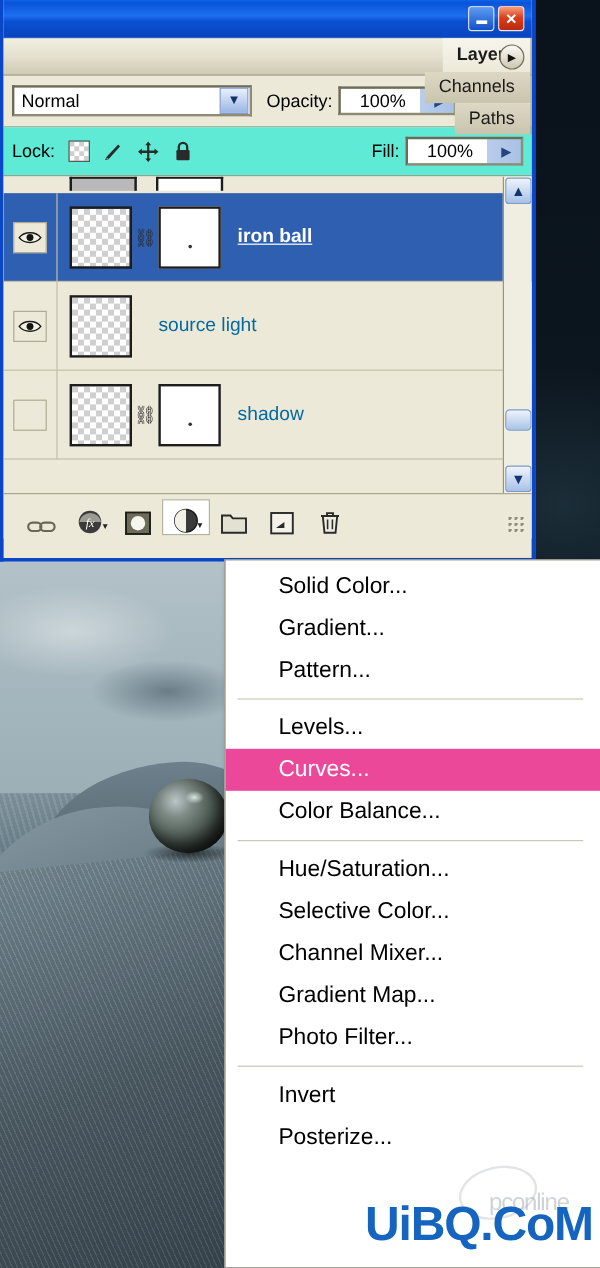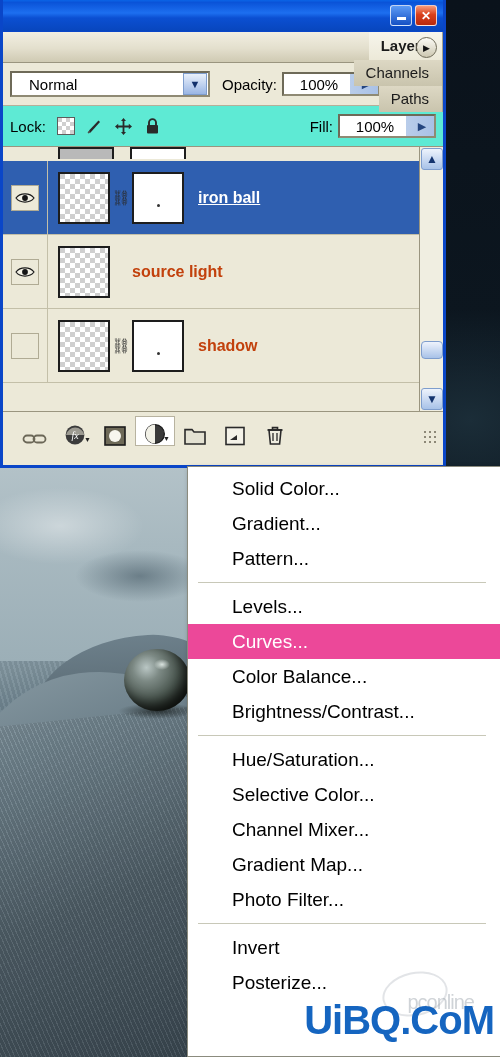--- a/index.html
+++ b/index.html
@@ -124,21 +124,21 @@
 
   
   #blendrow{
     height:42px;display:flex;align-items:center;padding:0 7px;
     background:#ece9d8;border-bottom:1px solid #b5b09a;
   }
   #blend-select{
     width:200px;height:26px;background:#fff;border:2px solid #8f8a74;
     border-top-color:#6e6a58;border-left-color:#6e6a58;
     display:flex;align-items:center;justify-content:space-between;
-    font-size:15px;color:#000;padding-left:17px;box-sizing:border-box;
+    font-size:15px;color:#000;padding-left:6px;box-sizing:border-box;
   }
   #blend-arrow{
     width:24px;height:22px;margin-right:1px;
     background:linear-gradient(180deg,#e9f0fb,#9ab6e4);
     border:1px solid #7e9dcd;
     display:flex;align-items:center;justify-content:center;
     font-size:11px;color:#12306b;box-sizing:border-box;
   }
   .fieldlabel{font-size:15px;color:#000;}
   #opacity-label{margin-left:12px;}
@@ -191,21 +191,21 @@
     border:2px solid #1d1d1d;box-sizing:border-box;
   }
   .linkicon{width:22px;text-align:center;font-size:15px;color:#2a2a2a;}
   .maskthumb{
     width:52px;height:52px;background:#fff;border:2px solid #1d1d1d;
     box-sizing:border-box;position:relative;
   }
   .maskthumb i{
     position:absolute;left:23px;top:30px;width:3px;height:3px;background:#333;border-radius:50%;
   }
-  .layername{margin-left:14px;font-size:16px;color:#c2410c;font-weight:bold;}
+  .layername{margin-left:14px;font-size:16px;color:#0369a1;}
   .layerrow.selected .layername{
     color:#fff;font-weight:bold;text-decoration:underline;
   }
   #partialrow{
     position:absolute;left:0;top:0;width:100%;height:14px;
     border-bottom:1px solid #c3bfa8;background:#ece9d8;overflow:hidden;
   }
   #partialrow .pt{position:absolute;bottom:2px;height:10px;border:2px solid #1d1d1d;border-bottom:none;}
   #partialrow .pt1{left:55px;width:52px;background:#b9b9b9;}
   #partialrow .pt2{left:127px;width:52px;background:#fff;}
@@ -459,21 +459,20 @@
 </div>
 
 <div id="ctxmenu">
   <div class="mi">Solid Color...</div>
   <div class="mi">Gradient...</div>
   <div class="mi">Pattern...</div>
   <div class="msep"></div>
   <div class="mi">Levels...</div>
   <div class="mi hl">Curves...</div>
   <div class="mi">Color Balance...</div>
-  <div class="mi">Brightness/Contrast...</div>
   <div class="msep"></div>
   <div class="mi">Hue/Saturation...</div>
   <div class="mi">Selective Color...</div>
   <div class="mi">Channel Mixer...</div>
   <div class="mi">Gradient Map...</div>
   <div class="mi">Photo Filter...</div>
   <div class="msep"></div>
   <div class="mi">Invert</div>
   <div class="mi">Posterize...</div>
 

